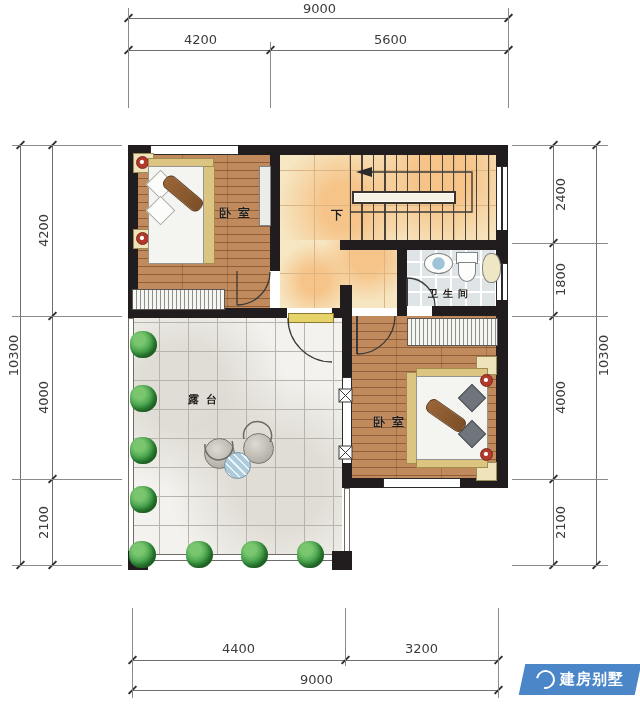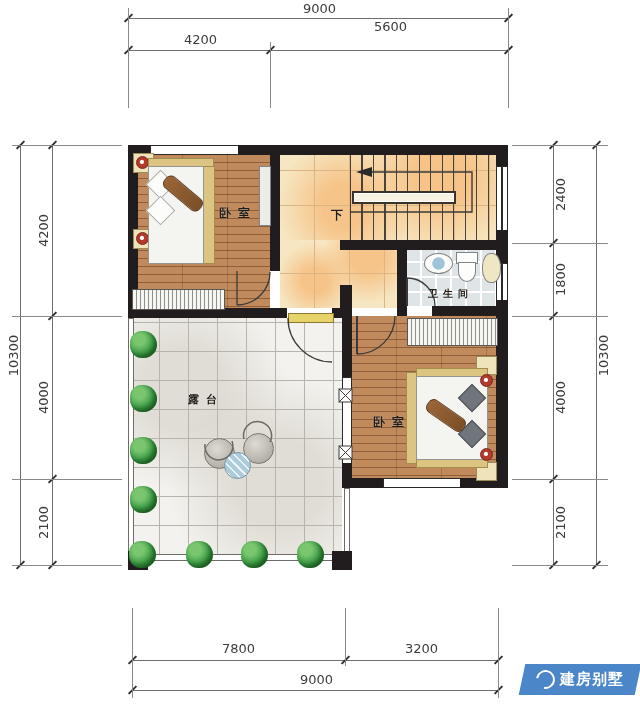--- a/index.html
+++ b/index.html
@@ -199,21 +199,21 @@
 
     <path d="M205,444 A14,14 0 1 0 232,441" fill="none" stroke="#6e6a63" stroke-width="1.5"></path>
     <path d="M244,439 A14,14 0 1 1 270,442" fill="none" stroke="#6e6a63" stroke-width="1.5"></path>
   </svg>
 
   <div class="dim-text" style="left:303px;top:1px;">9000</div>
   <div class="dim-line" style="left:128px;top:18px;width:380px;height:1px;"></div>
   <div class="tick" style="left:123px;top:17px;"></div>
     <div class="tick" style="left:503px;top:17px;"></div>
   <div class="dim-text" style="left:184px;top:32px;">4200</div>
-  <div class="dim-text" style="left:374px;top:19px;">5600</div>
+  <div class="dim-text" style="left:374px;top:32px;">5600</div>
   <div class="dim-line" style="left:128px;top:50px;width:380px;height:1px;"></div>
   <div class="tick" style="left:123px;top:49px;"></div>
     <div class="tick" style="left:265px;top:49px;"></div>
     <div class="tick" style="left:503px;top:49px;"></div>
   <div class="ext-line" style="left:128px;top:8px;width:1px;height:100px;"></div>
   <div class="ext-line" style="left:270px;top:42px;width:1px;height:66px;"></div>
   <div class="ext-line" style="left:508px;top:8px;width:1px;height:100px;"></div>
 
   <div class="dim-line" style="left:20px;top:145px;width:1px;height:420px;"></div>
   <div class="dim-text rot" style="left:-7px;top:348px;">10300</div>
@@ -245,21 +245,21 @@
   <div class="dim-line" style="left:596px;top:145px;width:1px;height:420px;"></div>
   <div class="tick" style="left:591px;top:144px;"></div>
     <div class="tick" style="left:591px;top:564px;"></div>
   <div class="dim-text rot" style="left:583px;top:348px;">10300</div>
   <div class="ext-line" style="left:512px;top:145px;width:96px;height:1px;"></div>
   <div class="ext-line" style="left:512px;top:243px;width:96px;height:1px;"></div>
   <div class="ext-line" style="left:512px;top:316px;width:96px;height:1px;"></div>
   <div class="ext-line" style="left:512px;top:479px;width:96px;height:1px;"></div>
   <div class="ext-line" style="left:512px;top:565px;width:96px;height:1px;"></div>
 
-  <div class="dim-text" style="left:222px;top:641px;">7800</div>
+  <div class="dim-text" style="left:222px;top:641px;">4400</div>
   <div class="dim-text" style="left:405px;top:641px;">3200</div>
   <div class="dim-line" style="left:132px;top:660px;width:366px;height:1px;"></div>
   <div class="tick" style="left:127px;top:659px;"></div>
     <div class="tick" style="left:340px;top:659px;"></div>
     <div class="tick" style="left:493px;top:659px;"></div>
   <div class="dim-text" style="left:300px;top:672px;">9000</div>
   <div class="dim-line" style="left:132px;top:690px;width:366px;height:1px;"></div>
   <div class="tick" style="left:127px;top:689px;"></div>
     <div class="tick" style="left:493px;top:689px;"></div>
   <div class="ext-line" style="left:132px;top:608px;width:1px;height:90px;"></div>

